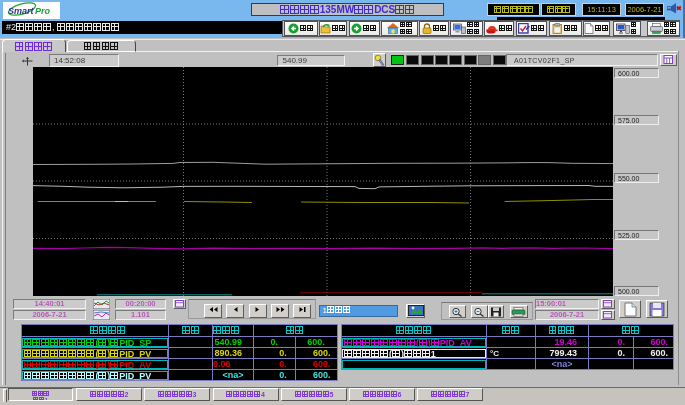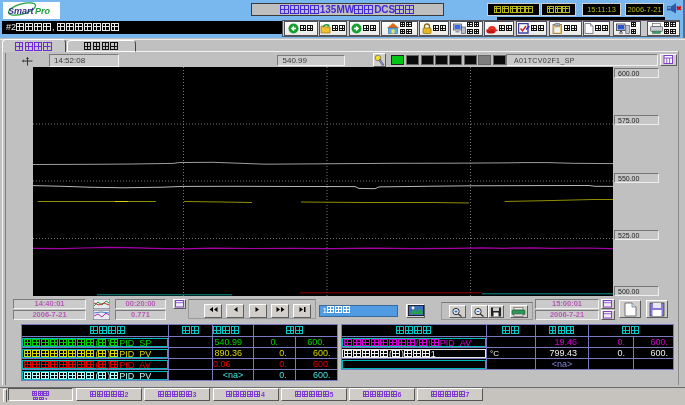--- a/index.html
+++ b/index.html
@@ -10,21 +10,21 @@
 .pfld{background:#cbcbcb;border-top:1px solid #7b7b7b;border-left:1px solid #7b7b7b;border-bottom:1px solid #f2f2f2;border-right:1px solid #f2f2f2;font-size:7.5px;color:#b45ab4;font-weight:bold}
 .btn{background:#d2cfca;border-top:1px solid #fff;border-left:1px solid #fff;border-bottom:1px solid #5c5c5c;border-right:1px solid #5c5c5c;display:flex;align-items:center;justify-content:center;overflow:hidden}
 .tb{position:absolute;top:21px;height:15px;background:linear-gradient(#ffffff,#e9e9e5);border:1px solid #50505a;display:flex;align-items:center;justify-content:center;font-size:7px;font-weight:bold;color:#111;white-space:nowrap}
 .tb svg{flex:0 0 auto;margin-right:1px}
 .t2{font-size:6.5px;line-height:6.5px;text-align:center;font-weight:bold}
 .sw{position:absolute;top:55px;width:13px;height:10px;border:1px solid #666;background:#0a0a0a}
 .ylab{position:absolute;left:614px;width:45px;height:10px;background:#c6c6c6;border-top:1px solid #777;border-left:1px solid #777;border-bottom:1px solid #eee;border-right:1px solid #eee;font-size:7px;color:#222;line-height:9px;padding-left:3px}
 .nv{position:absolute;top:304px;width:18px;height:14px;background:#d2cfca;border-top:1px solid #fff;border-left:1px solid #fff;border-bottom:1px solid #5c5c5c;border-right:1px solid #5c5c5c;text-align:center;line-height:12px;font-size:6px;color:#000}
 table{border-collapse:collapse}
 .dtab{position:absolute;top:324px;background:#000;border:1px solid #1a9a9a}
-.dtab td{border:1px solid #7a7ac0;font-size:9px;font-weight:normal;padding:0;height:11px;overflow:hidden;white-space:nowrap}
+.dtab td{border:1px solid #7a7ac0;font-size:9px;font-weight:bold;padding:0;height:11px;overflow:hidden;white-space:nowrap}
 .dtab .hd{color:#00c8c8;text-align:center;height:12px}
 .nmc{border:1px solid #00b8b8;padding:0 1px;height:9px;line-height:9px;margin:0}
 .pbt{position:absolute;top:388px;height:13px;background:#d0cdc8;border-top:1px solid #fff;border-left:1px solid #fff;border-bottom:1px solid #555;border-right:1px solid #555;color:#7e3cd2;font-weight:bold;font-size:7px;text-align:center;line-height:12px}
 .c{display:inline-block;box-sizing:border-box;width:0.88em;height:0.88em;margin-right:0.12em;border:1px solid;vertical-align:-0.07em;background:linear-gradient(currentColor,currentColor) 50% 48%/100% 1px no-repeat,linear-gradient(currentColor,currentColor) 48% 50%/1px 100% no-repeat}
 </style></head>
 <body>
 
 <div class="abs" style="left:0;top:0;width:685px;height:38px;background:#79b7ef"></div>
 <div class="abs" style="left:683px;top:0;width:2px;height:38px;background:#4a6f9a"></div>
 
@@ -220,21 +220,21 @@
     <rect width="17" height="10" fill="#e8ecf0" stroke="#556"></rect>
     <polyline points="1,7 5,3 9,6 13,2 16,4" stroke="#1a9a30" stroke-width="1" fill="none"></polyline>
     <polyline points="1,4 6,6 11,4 16,6" stroke="#c03030" stroke-width="1" fill="none"></polyline>
   </svg>
 <svg class="abs" style="left:93px;top:309.5px" width="17" height="10">
     <rect width="17" height="10" fill="#e8ecf0" stroke="#556"></rect>
     <polyline points="1,6 5,4 9,7 13,3 16,5" stroke="#b030b0" stroke-width="1" fill="none"></polyline>
     <polyline points="1,3 8,2 16,3" stroke="#3060c0" stroke-width="0.8" fill="none"></polyline>
   </svg>
 <div class="abs pfld" style="left:115px;top:299px;width:51px;height:9.5px;line-height:7.5px;text-align:center">00:20:00</div>
-<div class="abs pfld" style="left:115px;top:310px;width:51px;height:9.5px;line-height:7.5px;text-align:center">0.771</div>
+<div class="abs pfld" style="left:115px;top:310px;width:51px;height:9.5px;line-height:7.5px;text-align:center">1.101</div>
 <div class="abs btn" style="left:172.5px;top:298.5px;width:13px;height:10.5px">
     <svg width="11" height="8">
       <rect x="1.5" y="0.5" width="8" height="6.5" fill="#f2eafc" stroke="#8040c8" stroke-width="1"></rect>
       <path d="M2 2.7 H9" stroke="#8040c8" stroke-width="0.8"></path>
     </svg>
   </div>
 <div class="abs" style="left:188px;top:299px;width:128px;height:20px;border:1px solid #9a9a9a;border-top-color:#777"></div>
 <div class="nv" style="left:204px"><svg width="11" height="7">
       <path d="M5 1 L1.5 3.5 L5 6 Z M9.5 1 L6 3.5 L9.5 6 Z" fill="#000"></path>
     </svg></div>
@@ -281,21 +281,21 @@
       <rect x="3.5" y="5.5" width="5" height="4" fill="#eee"></rect>
     </svg>
   </div>
 <div class="abs btn" style="left:509.5px;top:305px;width:18px;height:13px">
     <svg width="15" height="10">
       <rect x="3" y="0.5" width="9" height="2.5" fill="#eee" stroke="#444" stroke-width="0.5"></rect>
       <rect x="1" y="3" width="13" height="4.5" rx="1" fill="#2a9858" stroke="#1a5a30" stroke-width="0.6"></rect>
       <rect x="3" y="7" width="9" height="2.5" fill="#ddd" stroke="#444" stroke-width="0.5"></rect>
     </svg>
   </div>
-<div class="abs pfld" style="left:535px;top:299px;width:64px;height:9.5px;line-height:7.5px;text-align:center">15:00:01</div>
+<div class="abs pfld" style="left:535px;top:299px;width:64px;height:9.5px;line-height:7.5px;">15:00:01</div>
 <div class="abs pfld" style="left:535px;top:310px;width:64px;height:9.5px;line-height:7.5px;text-align:center">2006-7-21</div>
 <div class="abs btn" style="left:601px;top:298.5px;width:13.5px;height:10px">
     <svg width="11" height="8">
       <rect x="1.5" y="0.5" width="8" height="6.5" fill="#f2eafc" stroke="#8040c8" stroke-width="1"></rect>
       <path d="M2 2.7 H9" stroke="#8040c8" stroke-width="0.8"></path>
     </svg>
   </div>
 <div class="abs btn" style="left:601px;top:309.5px;width:13.5px;height:10px">
     <svg width="11" height="8">
       <rect x="1.5" y="0.5" width="8" height="6.5" fill="#f2eafc" stroke="#8040c8" stroke-width="1"></rect>

